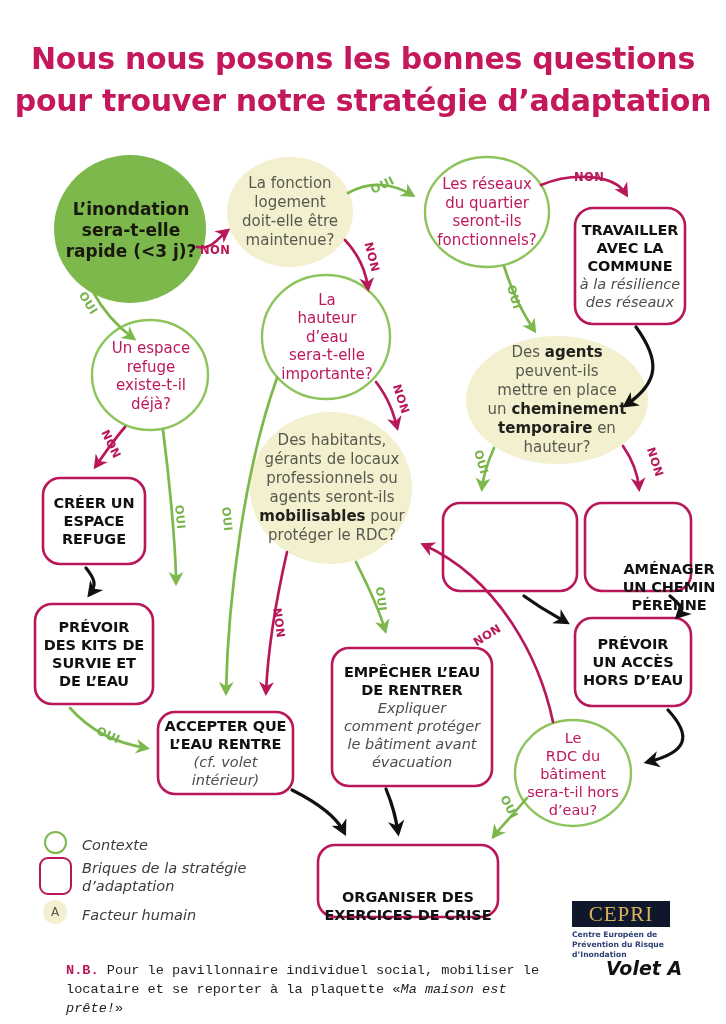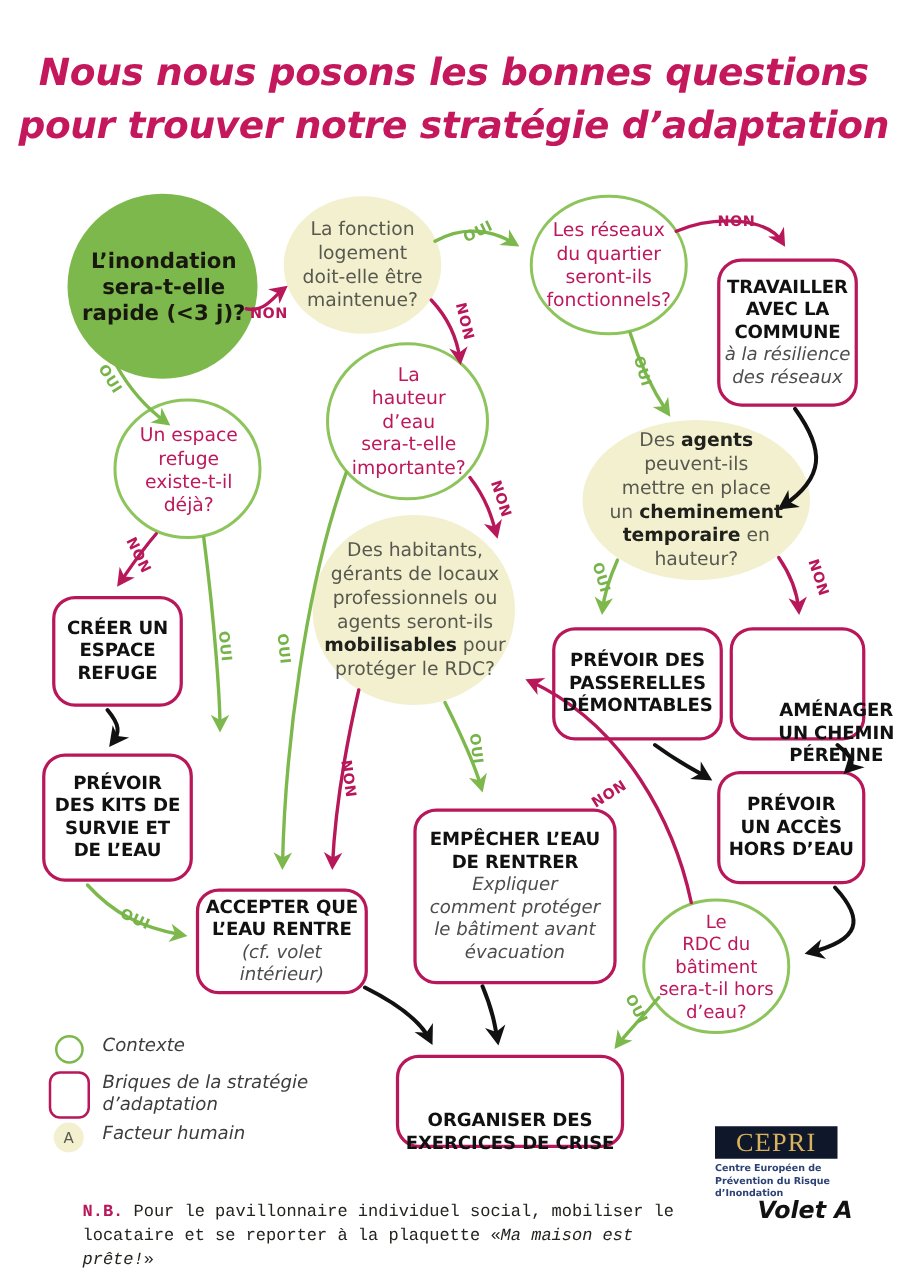--- a/index.html
+++ b/index.html
@@ -31,21 +31,20 @@
   .title-wrap {
     position: absolute;
     left: 0; top: 38px;
     width: 726px;
     text-align: center;
     pointer-events: none;
   }
   .title-line {
     font-family: "DejaVu Sans", sans-serif;
     font-weight: 700;
-    font-style: italic;
     font-size: 30px;
     letter-spacing: -0.3px;
     color: #C4175C;
     line-height: 42px;
     white-space: nowrap;
   }
   
   .node-text {
     position: absolute;
     display: flex;
@@ -106,21 +105,21 @@
   .lbl-non { color: #B8175A; }
   
   .legend {
     position: absolute;
     left: 34px;
     top: 828px;
     width: 270px;
   }
   .legend-row {
     display: flex;
-    align-items: flex-start;
+    align-items: flex-end;
     margin-bottom: 3px;
     min-height: 26px;
   }
   .legend-swatch {
     width: 42px;
     flex: 0 0 42px;
     display: flex;
     align-items: center;
     justify-content: center;
   }
@@ -429,27 +428,20 @@
     <div class="brick-txt">
       <div>EMPÊCHER L’EAU</div>
       <div>DE RENTRER</div>
       <span class="sub">Expliquer</span>
       <span class="sub">comment protéger</span>
       <span class="sub">le bâtiment avant</span>
       <span class="sub">évacuation</span>
     </div>
   </div>
 
-  <div class="node-text" style="left:443px; top:503px; width:134px; height:88px;">
-    <div class="brick-txt">
-      <div>PRÉVOIR DES</div>
-      <div>PASSERELLES</div>
-      <div>DÉMONTABLES</div>
-    </div>
-  </div>
 
   <div class="node-text" style="left:616px; top:503px; width:106px; height:88px;margin-top:40px;">
     <div class="brick-txt">
       <div>AMÉNAGER</div>
       <div>UN CHEMIN</div>
       <div>PÉRENNE</div>
     </div>
   </div>
 
   <div class="node-text" style="left:575px; top:618px; width:116px; height:88px;">

